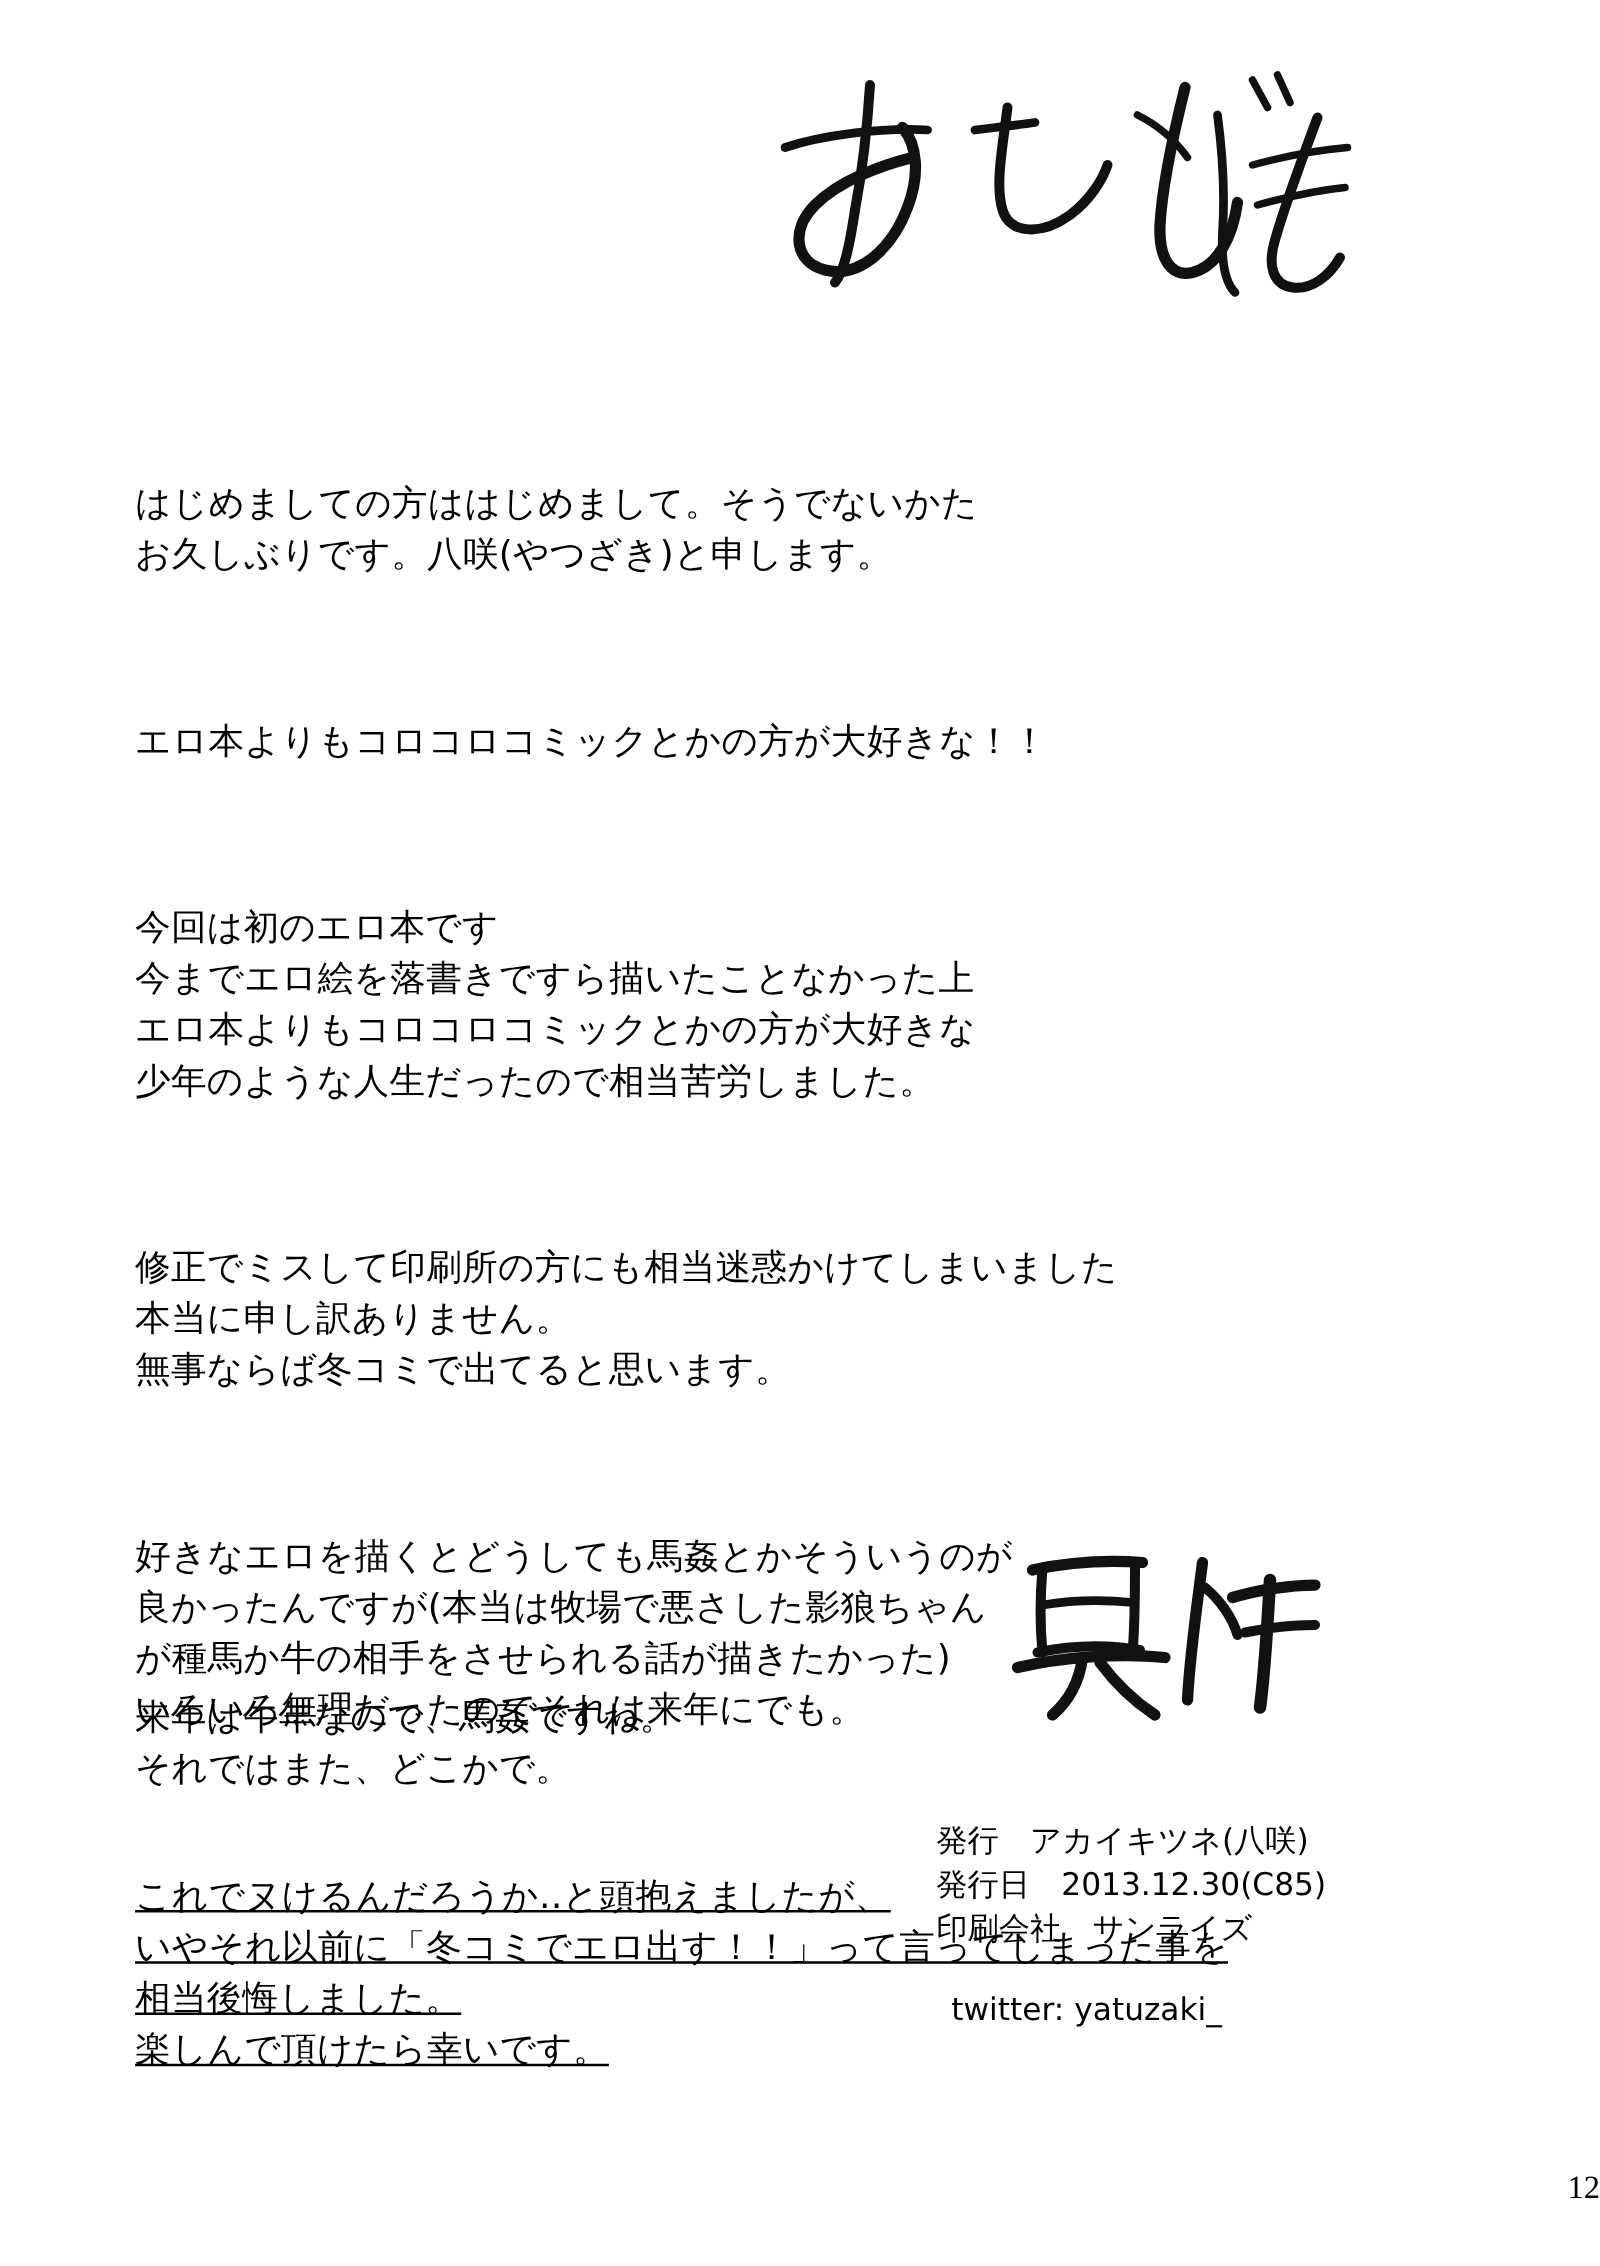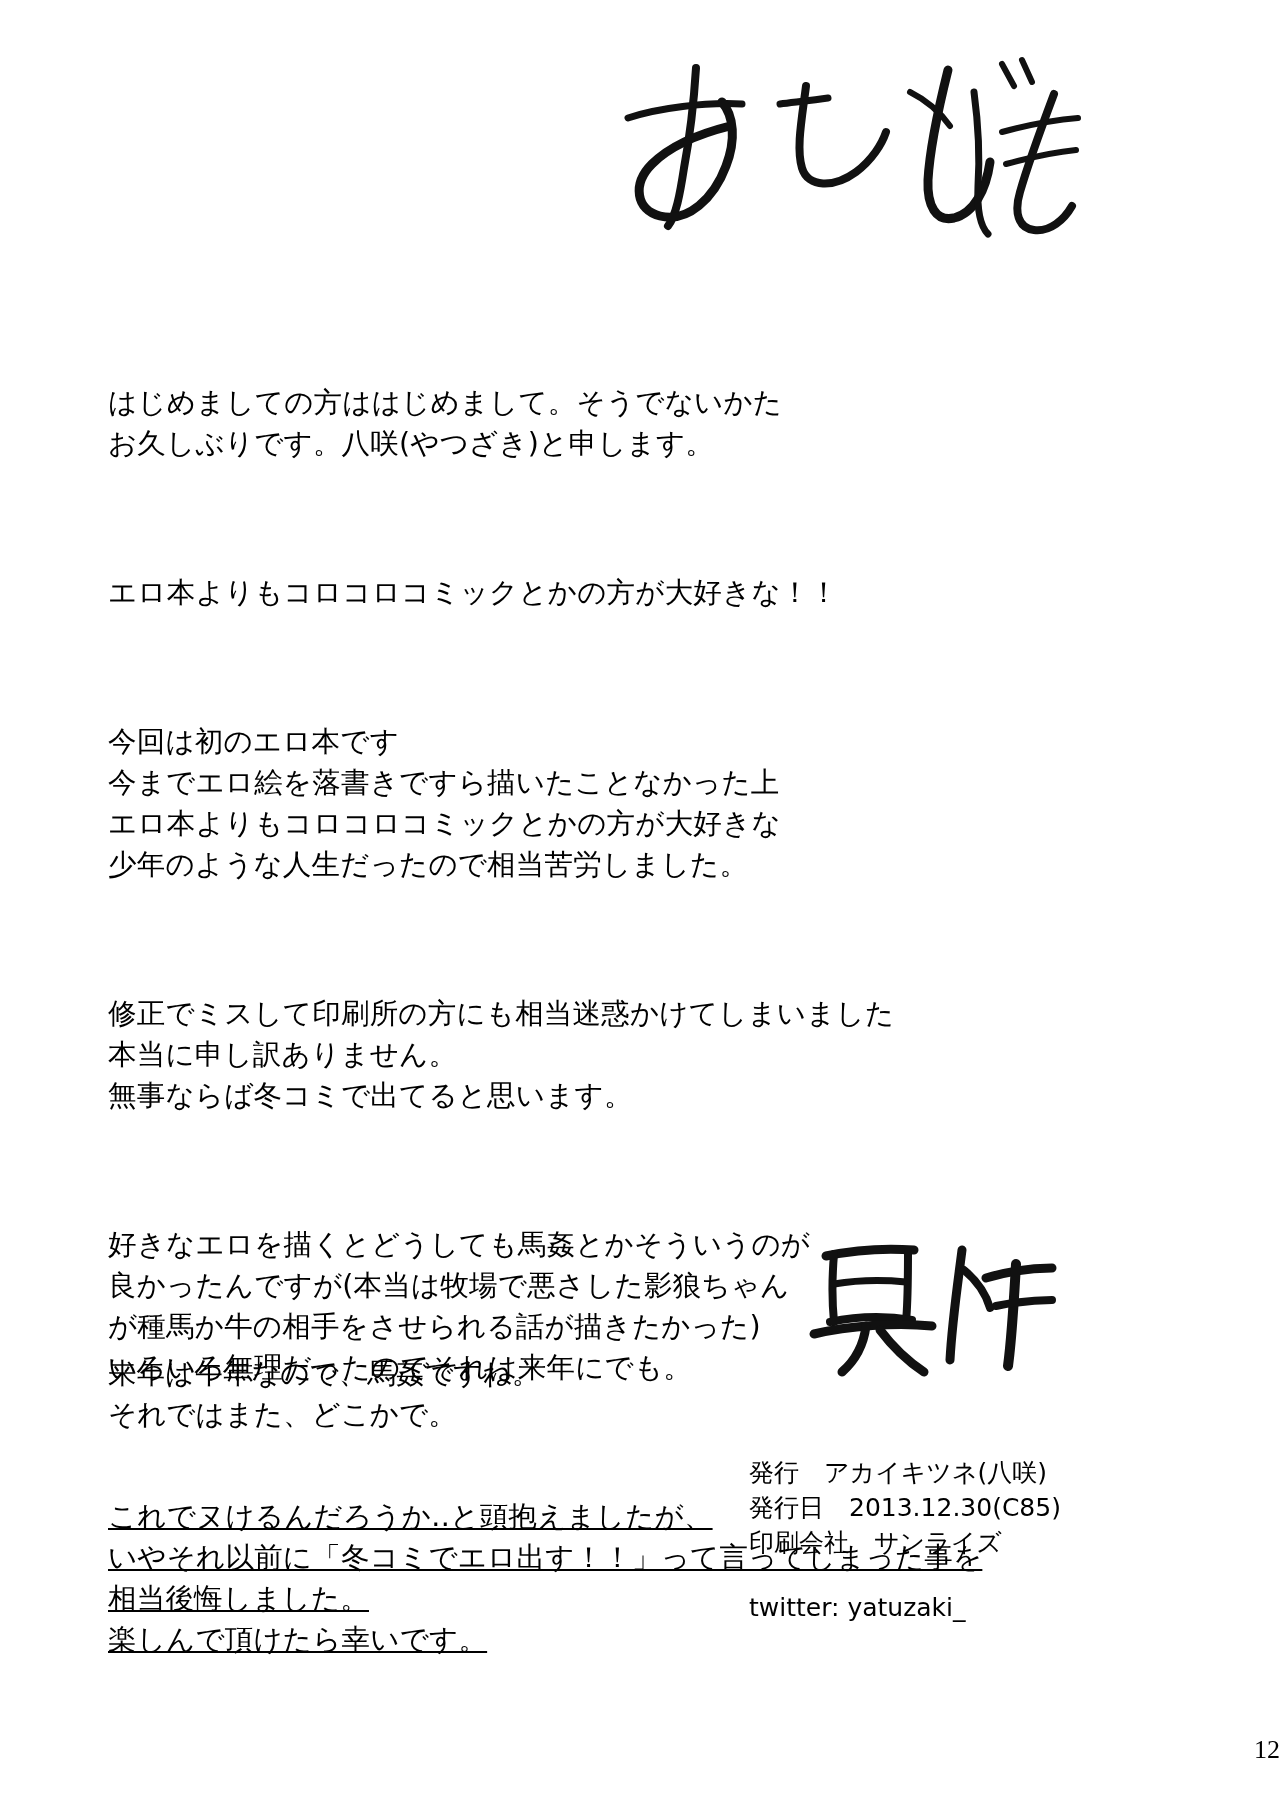--- a/index.html
+++ b/index.html
@@ -93,20 +93,21 @@
     width: 480px;
     font-size: 25px;
     line-height: 35px;
     font-weight: 500;
   }
   .colophon .row {
     white-space: pre;
   }
   .colophon .contact {
     margin-top: 30px;
+    margin-left: 12px;
   }
   .colophon .contact .row { white-space: pre; }
 
   
   .page-number {
     position: absolute;
     left: 0;
     right: 0;
     top: 1735px;
     text-align: right;

